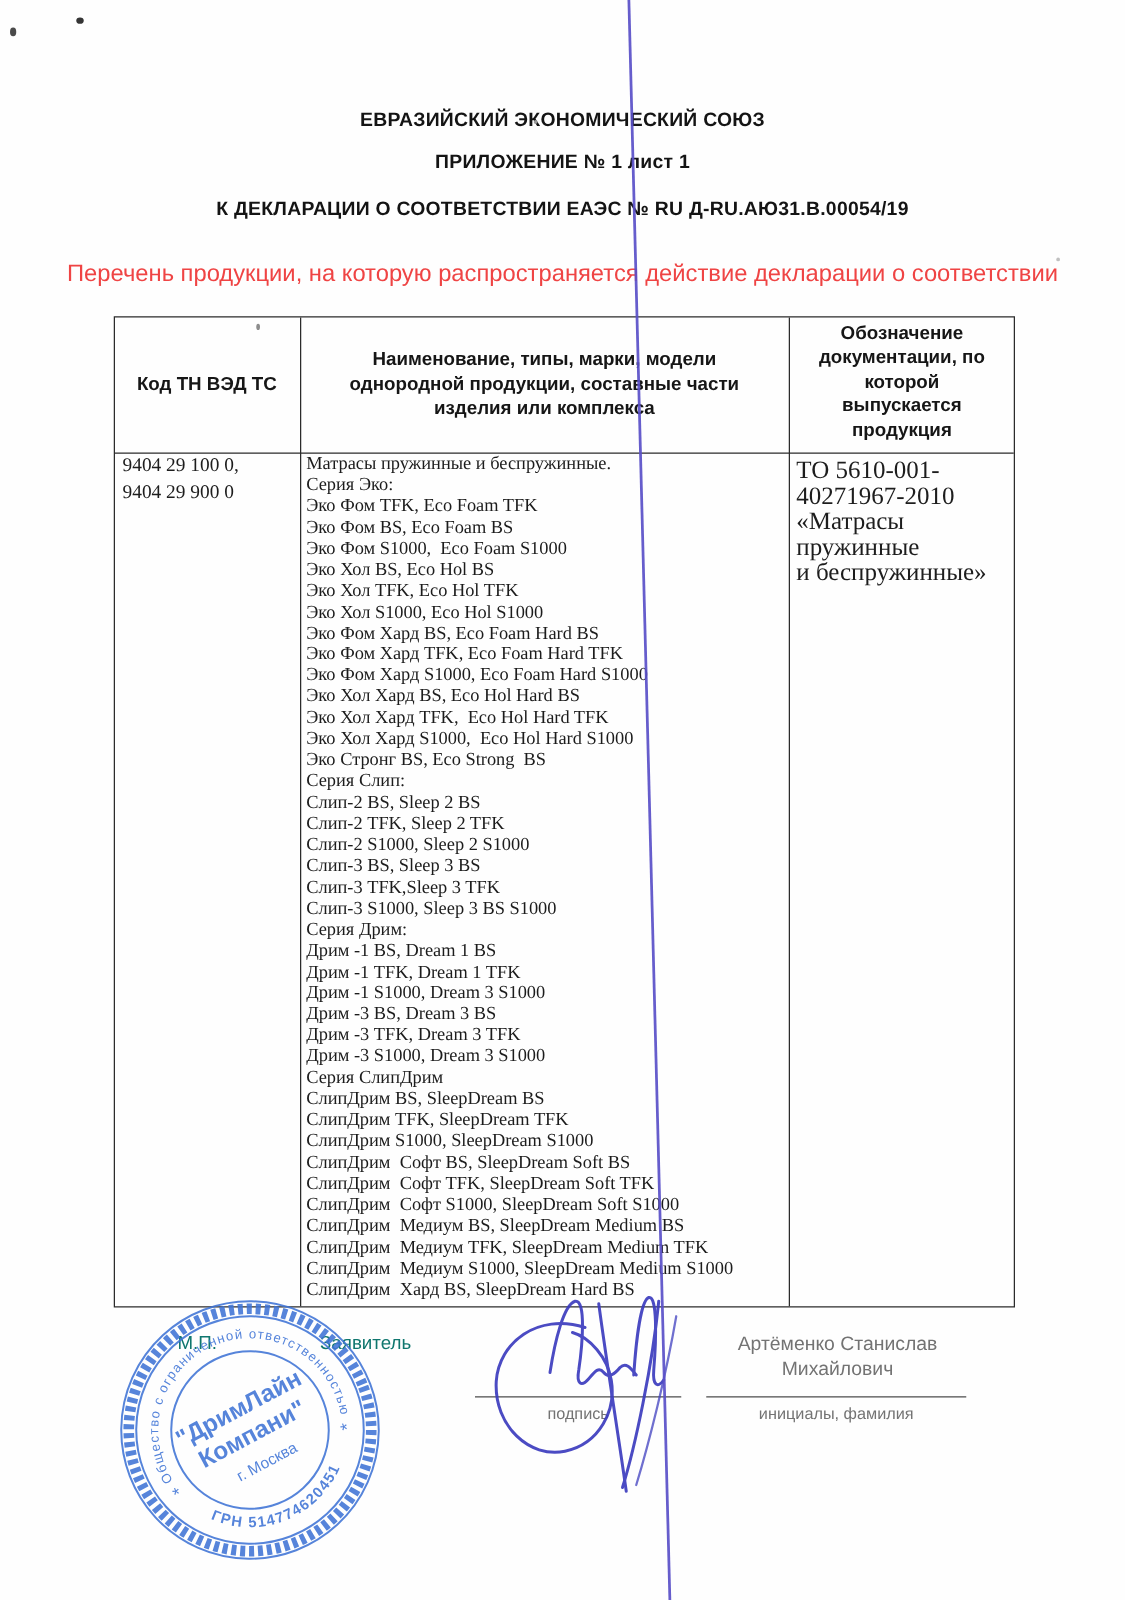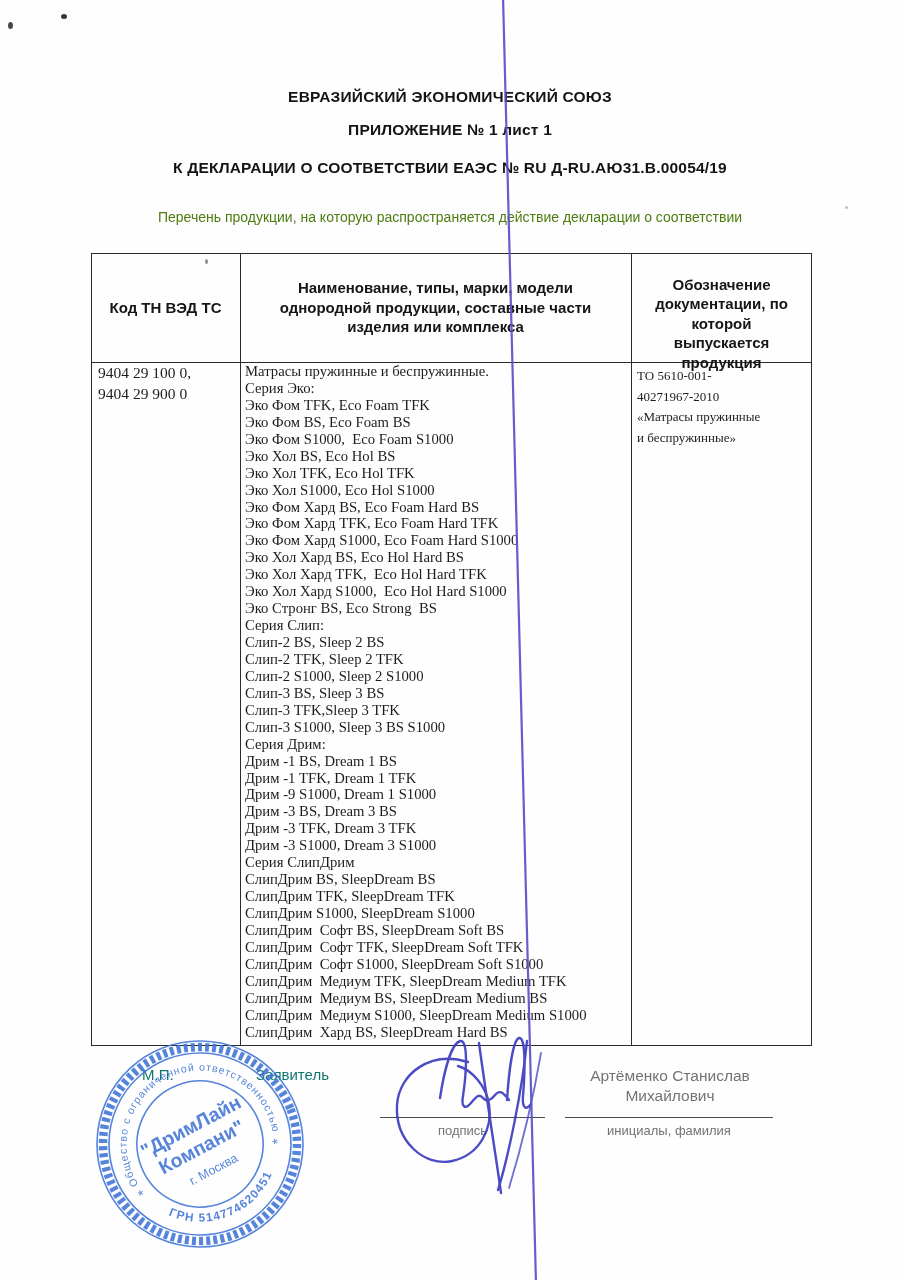--- a/index.html
+++ b/index.html
@@ -1,31 +1,31 @@
 <!DOCTYPE html>
 <html lang="ru"><head>
 <meta charset="utf-8">
 <style>
   html,body{margin:0;padding:0;background:#ffffff;}
   #page{position:relative;width:900px;height:1280px;background:#fefefe;overflow:hidden;
         font-family:"Liberation Sans",sans-serif;color:#1b1b1b;}
   .abs{position:absolute;}
   .ctr{left:0;width:900px;text-align:center;}
   .h-bold{font-weight:700;font-size:15.5px;letter-spacing:.2px;color:#141414;}
-  .sub{font-size:14px;color:#4d7c0f;}
+  .sub{font-size:19px;color:#ef4444;}
   .pre{white-space:pre-line;}
   
   #tbl{left:91px;top:253px;width:721px;height:793px;border:1.6px solid #2b2b2b;box-sizing:border-box;}
   .vline{position:absolute;top:0;bottom:0;width:1.4px;background:#2b2b2b;}
   .hline{position:absolute;left:0;right:0;height:1.4px;background:#2b2b2b;}
   .th{position:absolute;display:flex;align-items:center;justify-content:center;text-align:center;
       font-weight:700;font-size:15px;line-height:19.5px;color:#161616;}
   .serif{font-family:"Liberation Serif",serif;}
   #code-cell{left:98px;top:363px;font-size:15.5px;line-height:20.5px;color:#1d1d1d;}
-  #doc-cell{left:637px;top:366px;width:172px;font-size:13px;line-height:20.5px;color:#1d1d1d;}
+  #doc-cell{left:637px;top:366px;width:172px;font-size:20px;line-height:20.5px;color:#1d1d1d;}
   #models{left:245px;top:363px;width:382px;font-size:14.7px;line-height:16.93px;color:#1c1c1c;}
   #models .li{white-space:pre-wrap;}
   #models .b{font-weight:400;}
   
   .foot-label{font-size:15px;color:#0f766e;}
   .sig-line{position:absolute;height:0;border-top:1.6px solid #4c4c4c;}
   .caption{position:absolute;text-align:center;font-size:13px;color:#737373;}
   .name{font-family:Liberation Sans, sans-serif;font-size:15.5px;line-height:20px;color:#737373;text-align:center;}
   .speck{position:absolute;border-radius:50%;}
   svg{display:block;}
@@ -43,21 +43,21 @@
   <div class="abs" id="tbl">
     <div class="vline" style="left:147.5px;"></div>
     <div class="vline" style="left:538.5px;"></div>
     <div class="hline" style="top:107.5px;"></div>
   </div>
 
   <div class="th" style="left:92px;top:254px;width:147px;height:107px;">Код ТН ВЭД ТС</div>
   <div class="th pre" style="left:241px;top:254px;width:389px;height:107px;">Наименование, типы, марки, модели
 однородной продукции, составные части
 изделия или комплекса</div>
-  <div class="th pre" style="left:632px;top:252px;width:179px;height:107px;margin-top:18px;">Обозначение
+  <div class="th pre" style="left:632px;top:252px;width:179px;height:107px;">Обозначение
 документации, по
 которой
 выпускается
 продукция</div>
 
   <div class="abs serif pre" id="code-cell">9404 29 100 0,
 9404 29 900 0</div>
   <div class="abs serif" id="models">
       <div class="li">Матрасы пружинные и беспружинные.</div>
       <div class="li b">Серия Эко:</div>
@@ -77,33 +77,33 @@
       <div class="li b">Серия Слип:</div>
       <div class="li">Слип-2 BS, Sleep 2 BS</div>
       <div class="li">Слип-2 TFK, Sleep 2 TFK</div>
       <div class="li">Слип-2 S1000, Sleep 2 S1000</div>
       <div class="li">Слип-3 BS, Sleep 3 BS</div>
       <div class="li">Слип-3 TFK,Sleep 3 TFK</div>
       <div class="li">Слип-3 S1000, Sleep 3 BS S1000</div>
       <div class="li b">Серия Дрим:</div>
       <div class="li">Дрим -1 BS, Dream 1 BS</div>
       <div class="li">Дрим -1 TFK, Dream 1 TFK</div>
-      <div class="li">Дрим -9 S1000, Dream 1 S1000</div>
+      <div class="li">Дрим -1 S1000, Dream 3 S1000</div>
       <div class="li">Дрим -3 BS, Dream 3 BS</div>
       <div class="li">Дрим -3 TFK, Dream 3 TFK</div>
       <div class="li">Дрим -3 S1000, Dream 3 S1000</div>
       <div class="li b">Серия СлипДрим</div>
       <div class="li">СлипДрим BS, SleepDream BS</div>
       <div class="li">СлипДрим TFK, SleepDream TFK</div>
       <div class="li">СлипДрим S1000, SleepDream S1000</div>
       <div class="li">СлипДрим  Софт BS, SleepDream Soft BS</div>
       <div class="li">СлипДрим  Софт TFK, SleepDream Soft TFK</div>
       <div class="li">СлипДрим  Софт S1000, SleepDream Soft S1000</div>
+      <div class="li">СлипДрим  Медиум BS, SleepDream Medium BS</div>
       <div class="li">СлипДрим  Медиум TFK, SleepDream Medium TFK</div>
-      <div class="li">СлипДрим  Медиум BS, SleepDream Medium BS</div>
       <div class="li">СлипДрим  Медиум S1000, SleepDream Medium S1000</div>
       <div class="li">СлипДрим  Хард BS, SleepDream Hard BS</div>
     </div>
   <div class="abs serif pre" id="doc-cell">ТО 5610-001-
 40271967-2010
 «Матрасы пружинные
 и беспружинные»</div>
 
   <div class="abs foot-label" style="left:142px;top:1066px;">М.П.</div>
   <div class="abs foot-label" style="left:256px;top:1066px;">Заявитель</div>

